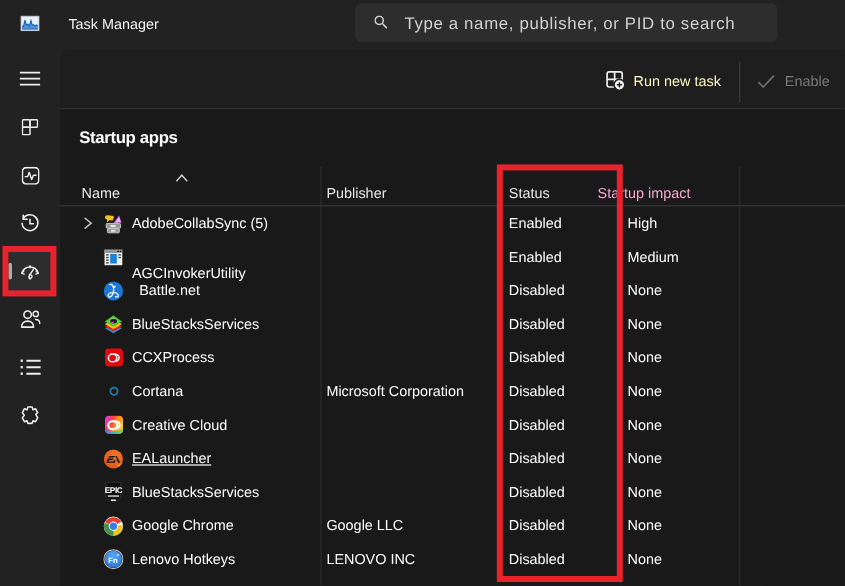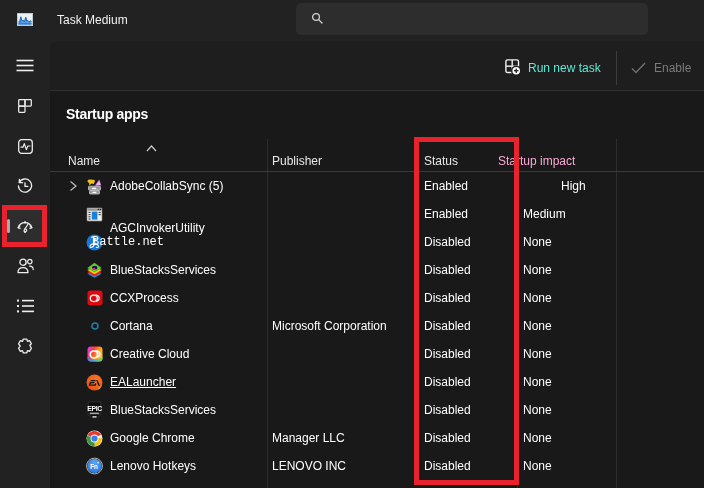--- a/index.html
+++ b/index.html
@@ -16,27 +16,28 @@
   <div class="abs" style="left:50px; top:41px; width:654px; height:447px; background:#1e1e1e; border-top-left-radius:8px;"></div>
 
   <div class="abs" style="left:50px; top:91px; width:654px; height:397px; background:#191919;"></div>
 
   <svg class="abs" style="left:17px; top:13px;" width="16" height="13" viewBox="0 0 16 13">
     <rect x="0.5" y="0.5" width="15" height="12" fill="#e9f1f8" stroke="#c2c9cf" stroke-width="1"></rect>
     <path d="M1.5 11.5 L1.5 8.8 L2.6 9.2 L3.8 3.8 L5 8 L6.2 7.2 L7.4 8.6 L8.8 4.2 L9.8 8 L11 7.6 L12.2 8.8 L13.4 7.8 L14.5 8.4 L14.5 11.5 Z" fill="#5a9ade"></path>
     <path d="M1.5 8.8 L2.6 9.2 L3.8 3.8 L5 8 L6.2 7.2 L7.4 8.6 L8.8 4.2 L9.8 8 L11 7.6 L12.2 8.8 L13.4 7.8 L14.5 8.4" stroke="#1a66b8" stroke-width="1" fill="none"></path>
     <rect x="1.5" y="10" width="13" height="1.6" fill="#3c7fd0"></rect>
   </svg>
-  <div class="abs txt" style="left:57px; top:13px; color:#f2f2f2;">Task Medium</div>
+  <div class="abs txt" style="left:57px; top:13px; color:#f2f2f2;">Task Manager</div>
 
   <div class="abs" style="left:296px; top:3px; width:352px; height:32px; background:#2d2d2d; border-radius:5px;"></div>
   <svg class="abs" style="left:312px; top:13px;" width="12" height="12" viewBox="0 0 12 12">
     <circle cx="4" cy="4" r="3.4" fill="none" stroke="#d0d0d0" stroke-width="1.3"></circle>
     <line x1="6.6" y1="6.6" x2="10" y2="10" stroke="#d0d0d0" stroke-width="1.3" stroke-linecap="round"></line>
   </svg>
+  <div class="abs txt" style="left:337px; top:11px; font-size:14px; letter-spacing:0.55px; color:#d2d2d2;">Type a name, publisher, or PID to search</div>
 
   <svg class="abs" style="left:16px; top:59px;" width="18" height="13" viewBox="0 0 18 13">
     <line x1="0.5" y1="1.5" x2="17.5" y2="1.5" stroke="#eeeeee" stroke-width="1.6"></line>
     <line x1="0.5" y1="6.5" x2="17.5" y2="6.5" stroke="#eeeeee" stroke-width="1.6"></line>
     <line x1="0.5" y1="11.5" x2="17.5" y2="11.5" stroke="#eeeeee" stroke-width="1.6"></line>
   </svg>
 
   <svg class="abs" style="left:18px; top:99px;" width="14" height="14" viewBox="0 0 14 14">
     <g fill="none" stroke="#eeeeee" stroke-width="1.25">
       <rect x="0.7" y="0.7" width="6.3" height="6.3" rx="0.8"></rect>
@@ -92,21 +93,21 @@
   <svg class="abs" style="left:505px; top:59px;" width="17" height="17" viewBox="0 0 17 17">
     <g fill="none" stroke="#f0f0f0" stroke-width="1.4">
       <rect x="0.9" y="0.9" width="12.6" height="12.6" rx="1.6"></rect>
       <line x1="7.2" y1="0.9" x2="7.2" y2="13.5"></line>
       <line x1="0.9" y1="7.2" x2="13.5" y2="7.2"></line>
     </g>
     <circle cx="11.2" cy="11.7" r="4.5" fill="#ffffff" stroke="#1e1e1e" stroke-width="1.4"></circle>
     <line x1="9" y1="11.7" x2="13.4" y2="11.7" stroke="#1e1e1e" stroke-width="1.3"></line>
     <line x1="11.2" y1="9.5" x2="11.2" y2="13.9" stroke="#1e1e1e" stroke-width="1.3"></line>
   </svg>
-  <div class="abs txt" style="left:528px; top:61px; color:#5eead4;">Run new task</div>
+  <div class="abs txt" style="left:528px; top:61px; color:#fef9c3;">Run new task</div>
   <div class="abs" style="left:616px; top:51px; width:1px; height:34px; background:#3c3c3c;"></div>
   <svg class="abs" style="left:631px; top:62px;" width="15" height="12" viewBox="0 0 15 12">
     <path d="M 1 6.5 L 5 10.5 L 14 1" fill="none" stroke="#6f6f6f" stroke-width="1.4"></path>
   </svg>
   <div class="abs txt" style="left:654px; top:61px; color:#7a7a7a;">Enable</div>
 
   <svg class="abs" style="left:146px; top:145px;" width="11" height="7" viewBox="0 0 11 7">
     <path d="M 1 6 L 5.5 1 L 10 6" fill="none" stroke="#cccccc" stroke-width="1.2"></path>
   </svg>
   <div class="abs txt" style="left:68px; top:154px; color:#e8e8e8;">Name</div>
@@ -130,21 +131,21 @@
  <rect x="3.5" y="12.6" width="10" height="3.4" rx="0.8" fill="#9a9a9a" stroke="#c9c9c9" stroke-width="0.8"></rect>
  <rect x="6" y="9.7" width="4.4" height="1.2" rx="0.6" fill="#ffffff"></rect>
  <rect x="6.4" y="13.8" width="4" height="1.2" rx="0.6" fill="#ffffff"></rect>
  <path d="M 1.5 3.8 Q 1.2 1.2 3.8 1.4 L 7.4 1.8 Q 9.6 2.2 8.6 4.2 L 7.6 6 L 5.4 5.4 L 3.4 7.4 L 3.2 5.2 Z" fill="#f0c020"></path>
  <path d="M 13.2 1.6 L 15.4 7.6 L 8.6 7.8 Z" fill="#c65fd6"></path>
  <path d="M 13.2 2.6 L 14.6 7 L 9.8 7.4 Z" fill="#e9b6f2"></path>
 </svg>
       </div>
       <div class="abs txt" style="left:110px; top:179px;">AdobeCollabSync (5)</div>
       <div class="abs txt" style="left:424px; top:179px;">Enabled</div>
-      <div class="abs txt" style="left:523px; top:179px;margin-left:38px;">High</div>
+      <div class="abs txt" style="left:523px; top:179px;">High</div>
       <div class="abs" style="left:86px; top:200px; width:17px; height:28px; display:flex; align-items:center; justify-content:center;">
         <svg width="17" height="15" viewBox="0 0 17 15">
  <rect x="0.8" y="0.8" width="15.4" height="13.4" rx="1" fill="#f4f2ef" stroke="#2a2a2a" stroke-width="0.6"></rect>
  <rect x="1.4" y="1.4" width="14.2" height="2.4" fill="#949494"></rect>
  <rect x="11.8" y="1.8" width="1.3" height="1.2" fill="#222"></rect>
  <rect x="13.8" y="1.8" width="1.3" height="1.2" fill="#222"></rect>
  <rect x="5.8" y="4.6" width="5.6" height="8" fill="#1583dd"></rect>
  <rect x="2.4" y="4.8" width="2.2" height="1.2" fill="#4a4a4a"></rect>
  <rect x="2.4" y="7" width="2.2" height="1.2" fill="#4a4a4a"></rect>
  <rect x="2.4" y="9.2" width="2.2" height="1.2" fill="#4a4a4a"></rect>
@@ -155,21 +156,21 @@
       </div>
       <div class="abs txt" style="left:110px; top:207px;margin-top:14px;">AGCInvokerUtility</div>
       <div class="abs txt" style="left:424px; top:207px;">Enabled</div>
       <div class="abs txt" style="left:523px; top:207px;">Medium</div>
       <div class="abs" style="left:86px; top:228px; width:17px; height:28px; display:flex; align-items:center; justify-content:center;">
         <svg width="17" height="17" viewBox="0 0 17 17">
  <circle cx="8.5" cy="8.5" r="8" fill="#1a77d4"></circle>
  <path d="M 5.5 3.2 C 7 2.6 8 3.4 8.3 5 L 10.4 4.6 L 8.6 5.9 C 9 7.6 8.8 9.6 7.8 11.4 C 6.6 13.5 4.8 14 4.2 12.9 C 3.7 11.9 4.8 10.3 6.8 9.9 C 9 9.4 11.5 10.2 12.4 11.7 C 13.1 13 11.9 13.8 10.3 13.3" fill="none" stroke="#ffffff" stroke-width="1.1" stroke-linecap="round"></path>
 </svg>
       </div>
-      <div class="abs txt" style="left:92px; top:235px;font-family:Liberation Mono, monospace;">Battle.net</div>
+      <div class="abs txt" style="left:116px; top:235px;">Battle.net</div>
       <div class="abs txt" style="left:424px; top:235px;">Disabled</div>
       <div class="abs txt" style="left:523px; top:235px;">None</div>
       <div class="abs" style="left:86px; top:256px; width:17px; height:28px; display:flex; align-items:center; justify-content:center;">
         <svg width="19" height="19" viewBox="0 0 19 19">
  <path d="M 9.5 10 L 17.4 13 L 9.5 17.6 L 1.6 13 Z" fill="#2a8fd4"></path>
  <path d="M 9.5 8 L 17.6 11.2 L 9.5 15.8 L 1.4 11.2 Z" fill="#e82020"></path>
  <path d="M 9.5 5.6 L 17.6 9 L 9.5 13.6 L 1.4 9 Z" fill="#f6c910"></path>
  <path d="M 9.5 0.8 L 17.6 6.6 L 9.5 11.4 L 1.4 6.6 Z" fill="#53b824"></path>
  <path d="M 9.5 2.2 L 15.8 6.7 L 9.5 10.4 L 3.2 6.7 Z" fill="#6fd33c"></path>
  <ellipse cx="9.7" cy="6.3" rx="3.1" ry="2.1" fill="#141430"></ellipse>
@@ -262,21 +263,21 @@
         <svg width="17" height="17" viewBox="0 0 17 17">
  <circle cx="8.5" cy="8.5" r="8" fill="#ffffff"></circle>
  <path d="M 8.5 8.5 L 2.1 4.2 A 8 8 0 0 1 15.6 5.5 Z" fill="#e33b2e" transform="rotate(-8 8.5 8.5)"></path>
  <path d="M 8.5 8.5 L 15.9 7.5 A 8 8 0 0 1 8.2 16.5 Z" fill="#f6c410"></path>
  <path d="M 8.5 8.5 L 8.6 16.5 A 8 8 0 0 1 1.2 5.6 Z" fill="#3f9446"></path>
  <circle cx="8.5" cy="8.5" r="3.9" fill="#ffffff"></circle>
  <circle cx="8.5" cy="8.5" r="3.1" fill="#3b7de8"></circle>
 </svg>
       </div>
       <div class="abs txt" style="left:110px; top:431px;">Google Chrome</div>
-      <div class="abs txt" style="left:272px; top:431px;">Manager LLC</div>
+      <div class="abs txt" style="left:272px; top:431px;">Google LLC</div>
       <div class="abs txt" style="left:424px; top:431px;">Disabled</div>
       <div class="abs txt" style="left:523px; top:431px;">None</div>
       <div class="abs" style="left:86px; top:452px; width:17px; height:28px; display:flex; align-items:center; justify-content:center;">
         <svg width="18" height="18" viewBox="0 0 18 18">
  <circle cx="9" cy="9" r="8.4" fill="none" stroke="#d8d0c4" stroke-width="0.9"></circle>
  <defs>
             <radialGradient id="lng" cx="0.5" cy="0.3" r="0.9">
   <stop offset="0" stop-color="#57a8f4"></stop>
               <stop offset="1" stop-color="#2168d8"></stop>
  </radialGradient>

